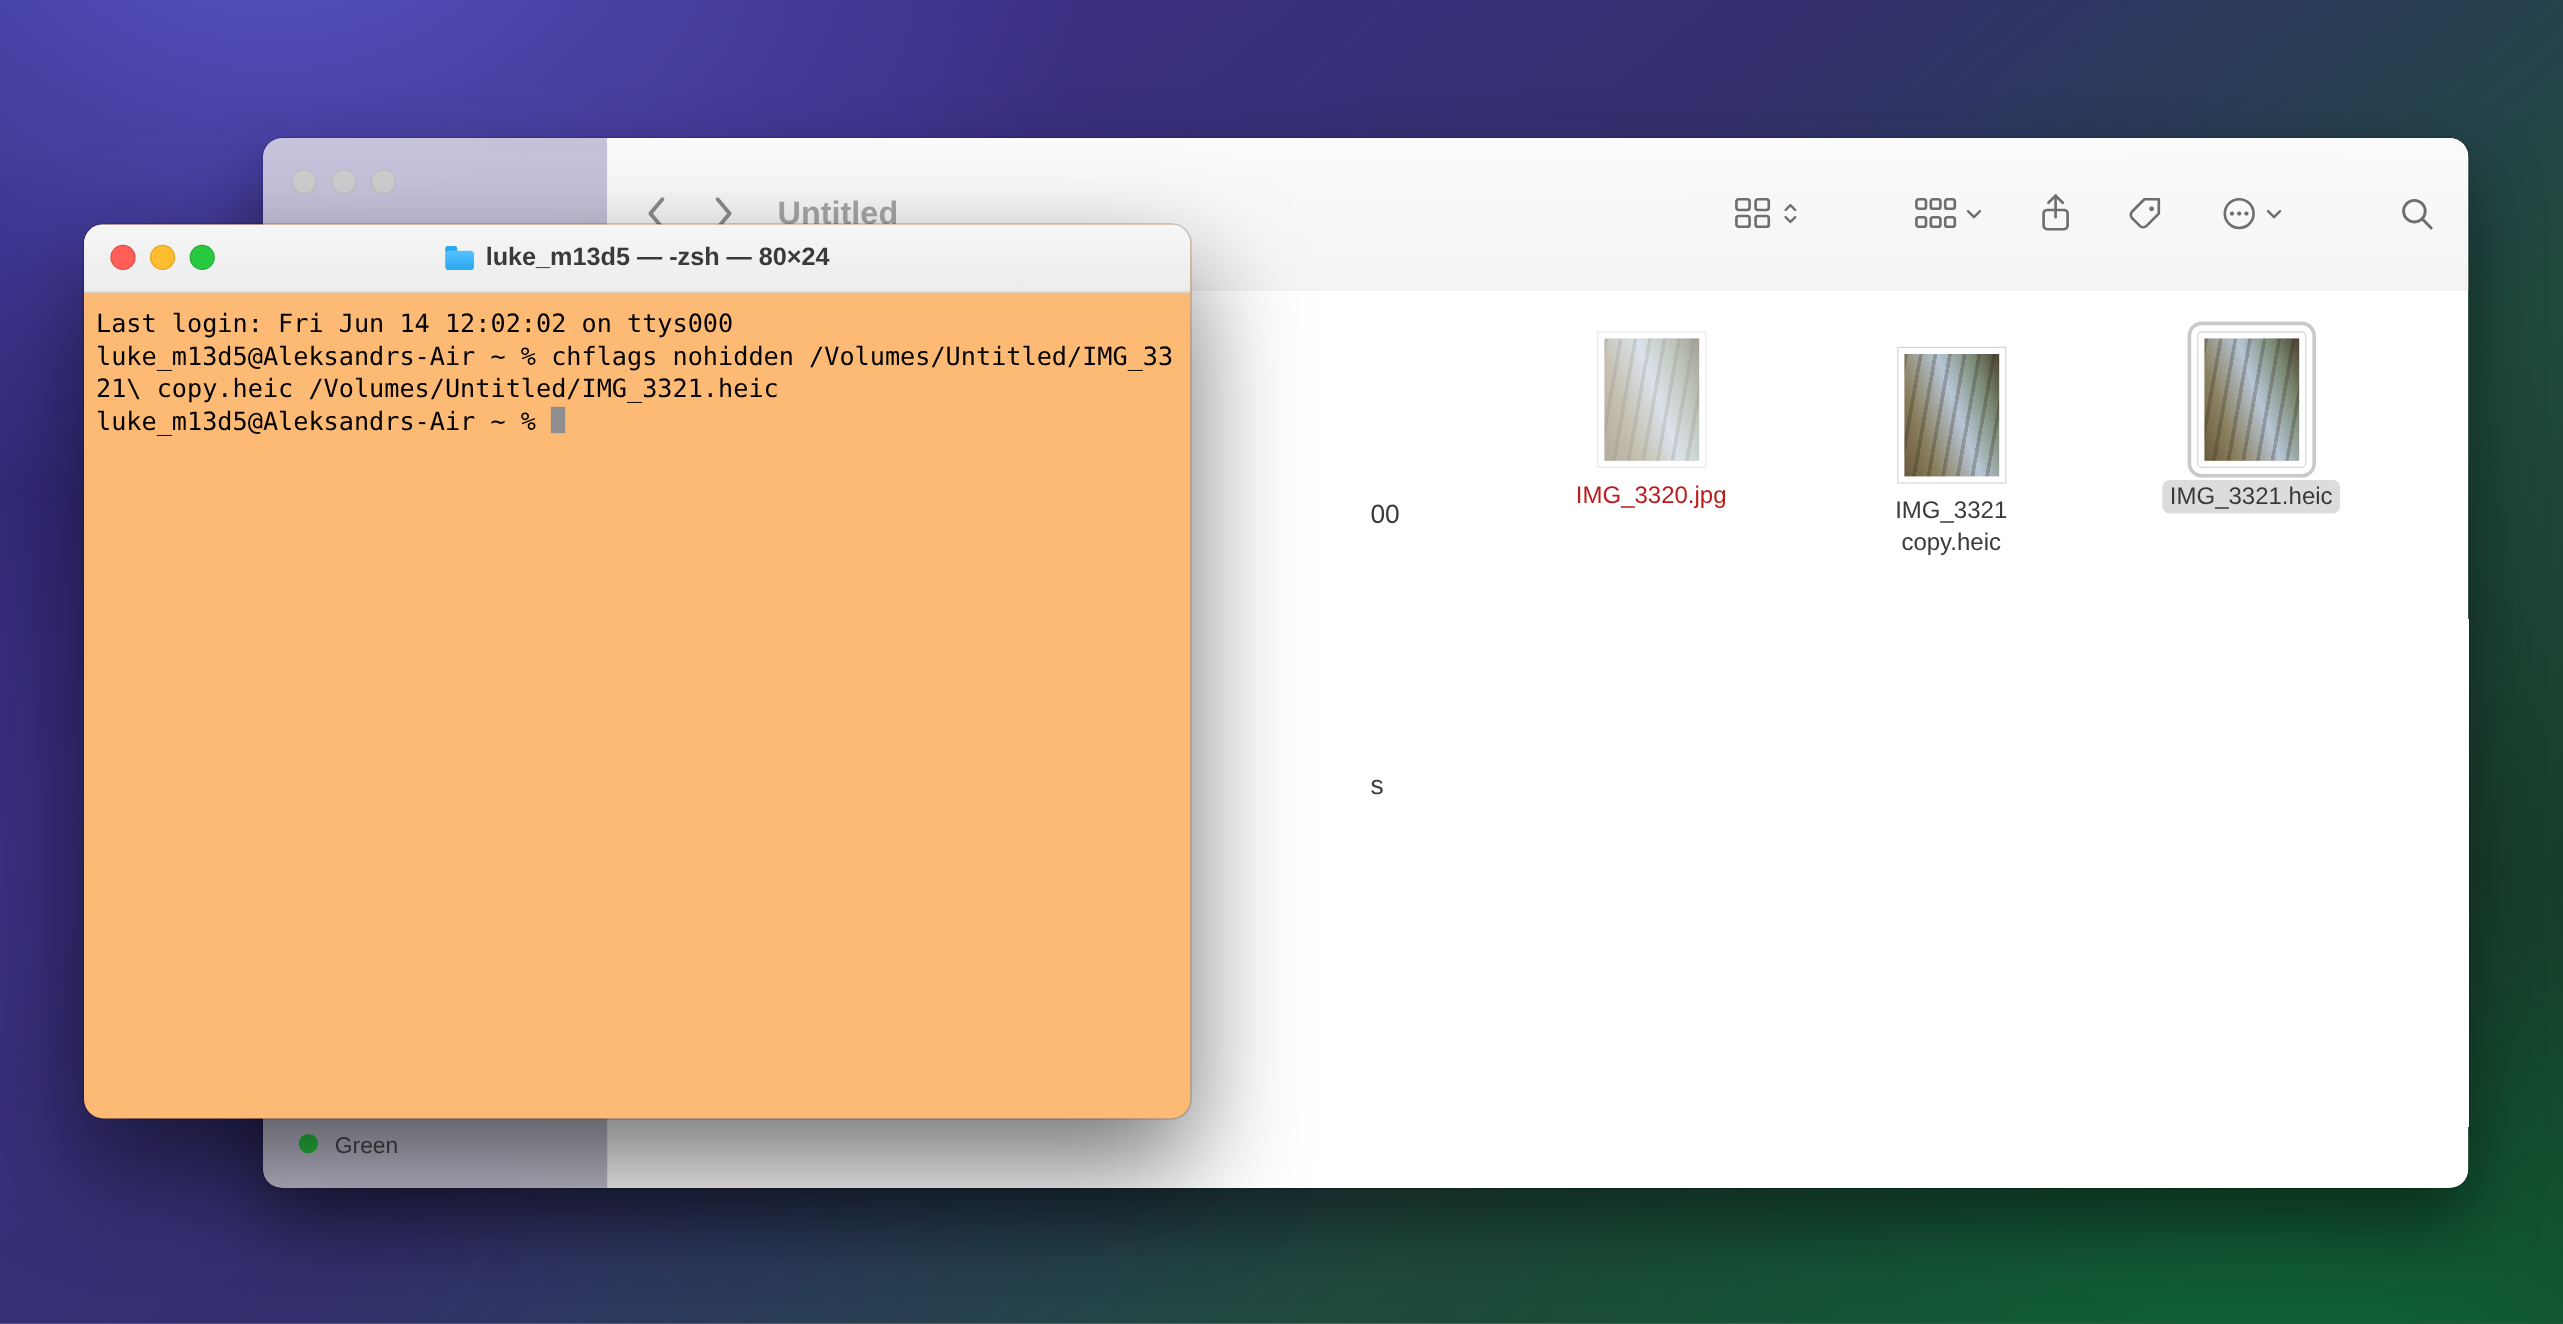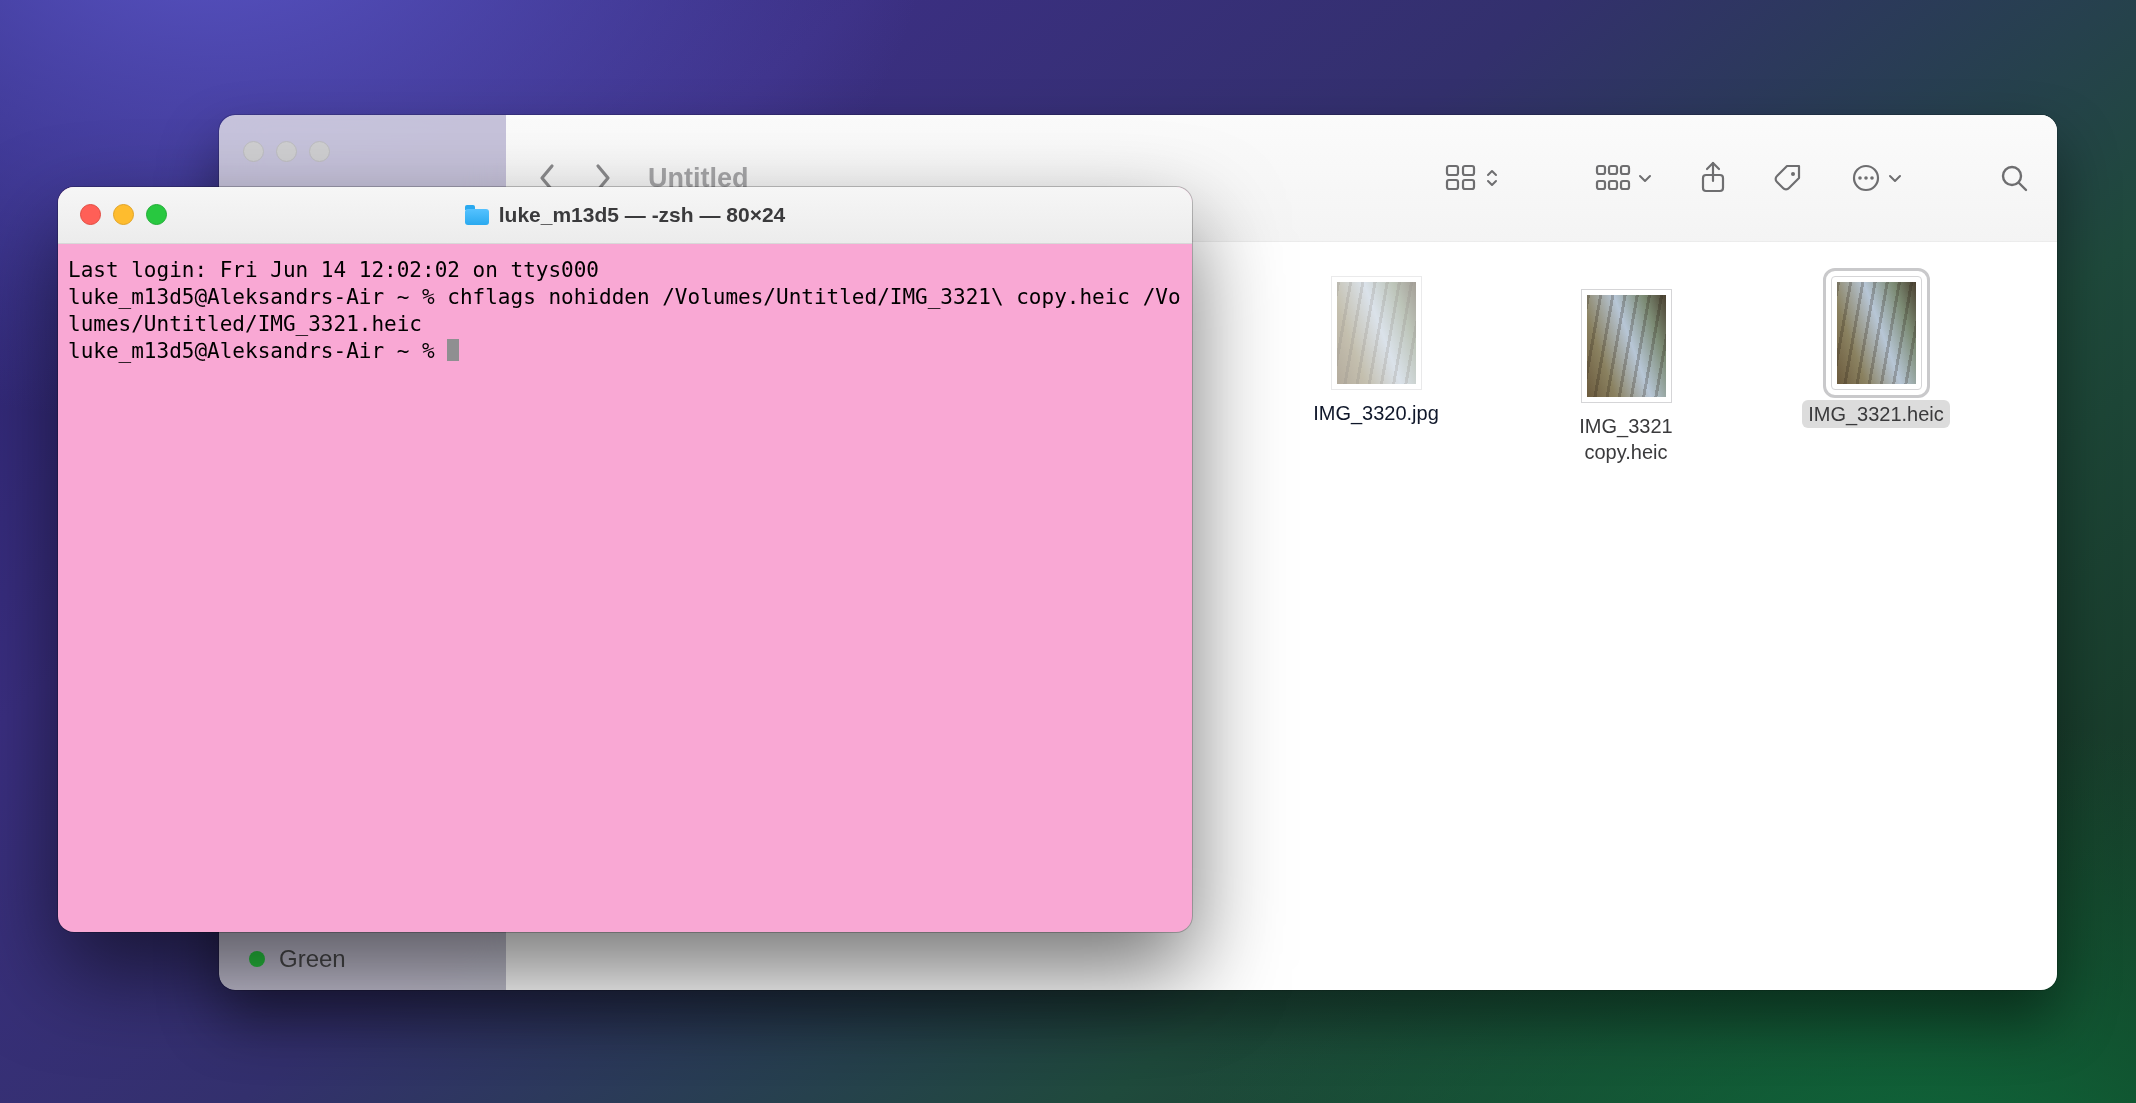--- a/index.html
+++ b/index.html
@@ -23,55 +23,55 @@
   #finder .toolbar{height:106px;border-bottom:1px solid rgba(0,0,0,.06);
     background:linear-gradient(#fbfbfb,#f4f4f4);display:flex;align-items:center;
     padding:10px 28px;gap:26px}
   .nav-btn{width:28px;height:40px;display:flex;align-items:center;justify-content:center;
     color:#8b8b8d}
   #finder .toolbar .title{font-size:27px;font-weight:600;color:#a6a6a8;margin-left:6px}
   .tool-spacer{flex:1}
   .tb-icon{color:#6e6e70;display:flex;align-items:center;gap:6px}
 
   
-  .tag-row{position:absolute;left:30px;display:flex;align-items:center;gap:14px;
-    font-size:24px;color:#4a4a4c}
+  .tag-row{position:absolute;left:30px;display:flex;gap:14px;
+    font-size:19px;color:#4a4a4c}
   .tag-dot{width:16px;height:16px;border-radius:50%}
   .tag-label{color:#4a4a4c}
 
   
   #grid{position:absolute;left:0;right:0;top:106px;bottom:0}
   .item{position:absolute;display:flex;flex-direction:column;align-items:center;gap:10px;
     width:180px;text-align:center}
   .thumb{width:91px;height:114px;border:1px solid #d5d5d7;background:#fff;padding:5px;
     box-sizing:border-box}
   .thumb-inner{width:100%;height:100%;
     background:
       linear-gradient(70deg,#6b5a3d 0%,#8a8160 25%,#b7c6d6 55%,#7c8b74 80%,#4a4030 100%);
     position:relative;overflow:hidden}
   .thumb-inner::before{content:"";position:absolute;inset:0;
     background:
       repeating-linear-gradient(100deg,rgba(40,30,20,.25) 0 3px,transparent 3px 12px);}
   .thumb.dim{opacity:.5}
   .fname{font-size:20px;line-height:26px;color:#3a3a3c;max-width:170px}
-  .fname.dim{color:#0f172a}
+  .fname.dim{color:#b91c1c}
   .fname.sel{background:#dcdcdc;border-radius:6px;padding:1px 6px}
   .item.sel .thumb{outline:3px solid #c9c9cb;outline-offset:5px;border-radius:4px}
   .partial-num{font-size:22px;color:#3a3a3c}
   .partial-text{font-size:22px;color:#3a3a3c}
 
   .folder-ico{width:120px;height:98px;position:relative;margin-top:6px;margin-bottom:4px}
   .folder-ico::before{content:"";position:absolute;left:0;top:8px;width:44px;height:16px;
     background:#1fa8ef;border-radius:6px 6px 0 0}
   .folder-ico::after{content:"";position:absolute;left:0;top:18px;right:0;bottom:0;
     background:linear-gradient(#40c4ff,#1fa8ef);border-radius:10px}
 
   
-  #term{position:absolute;left:58px;top:187px;width:1134px;height:745px;
-    border-radius:16px;overflow:hidden;background:#f9a8d4;
+  #term{position:absolute;left:70px;top:187px;width:922px;height:745px;
+    border-radius:16px;overflow:hidden;background:#fdba74;
     box-shadow:0 40px 90px rgba(0,0,0,.55),0 0 0 1px rgba(0,0,0,.22);}
   #term .titlebar{height:56px;background:linear-gradient(#f6f6f6,#ececec);
     border-bottom:1px solid #d8d8d8;display:flex;align-items:center;position:relative}
   #term .traffic{position:absolute;left:22px;top:17px;display:flex;gap:12px}
   .tl{width:19px;height:19px;border-radius:50%}
   .tl.red{background:#ff5f57;border:1px solid #e24b41}
   .tl.yel{background:#febc2e;border:1px solid #e1a325}
   .tl.grn{background:#28c840;border:1px solid #21ad36}
   .tl.grey{background:#cfcfd1;border:1px solid #bdbdbf}
   #term .titlebar .t-center{position:absolute;left:0;right:0;top:0;bottom:0;pointer-events:none;

